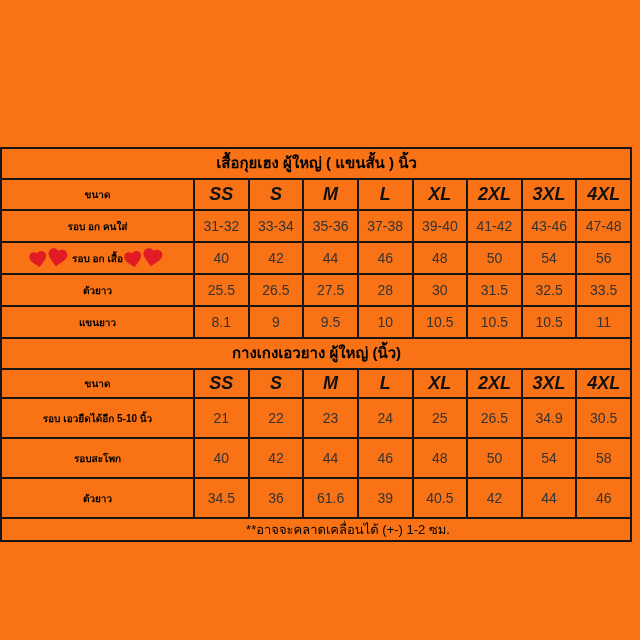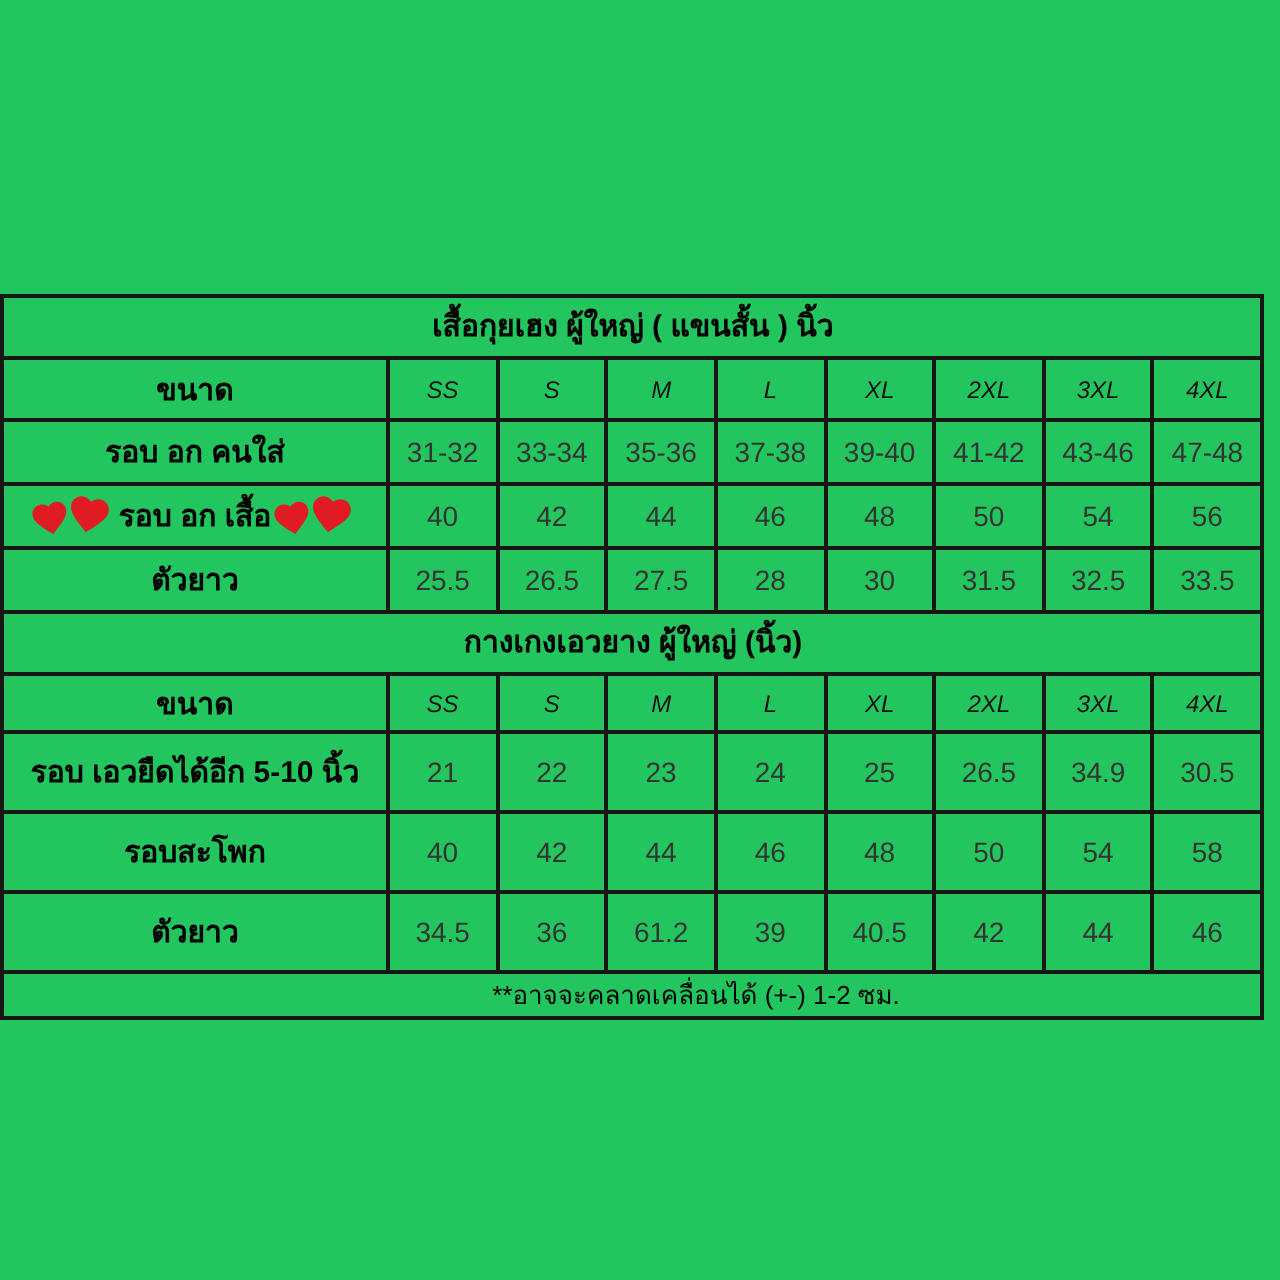--- a/index.html
+++ b/index.html
@@ -1,18 +1,18 @@
 <!DOCTYPE html>
 <html><head>
 <meta charset="utf-8">
 <style>
   * { margin:0; padding:0; box-sizing:border-box; }
   html,body { width:640px; height:640px; background:#ffffff; }
   body { font-family:"Liberation Sans", sans-serif; color:#000; }
-  .canvas { position:relative; width:640px; height:640px; background:#22c55e; overflow:hidden; }
+  .canvas { position:relative; width:640px; height:640px; background:#f97316; overflow:hidden; }
 
   table.chart {
     position:absolute; top:147px; left:0; width:632px;
     border-collapse:collapse; table-layout:fixed;
   }
   table.chart td { border:2px solid #161616; text-align:center; vertical-align:middle; }
 
   td.section-title {
     border-left:2px solid #161616; border-right:2px solid #161616;
     text-align:left; font-weight:bold; font-size:15px;
@@ -21,22 +21,22 @@
   td.footnote-cell {
     text-align:left; font-weight:normal; font-size:13px;
     height:21px; padding-left:64px; color:#000;
   }
 
   tbody.shirt tr { height:32px; }
   tbody.shirt tr.hdr { height:31px; }
   tbody.pants tr { height:40px; }
   tbody.pants tr.hdr { height:29px; }
 
-  td.label-col { font-weight:bold; font-size:15px; color:#000; }
-  td.size-hdr  { font-weight:normal; font-style:italic; font-size:12px; color:#111; }
+  td.label-col { font-weight:bold; font-size:10px; color:#000; }
+  td.size-hdr  { font-weight:bold; font-style:italic; font-size:18px; color:#111; }
   td.val       { font-size:14px; color:#333;margin-left:12px; }
 
   .hearts-label { display:flex; align-items:center; justify-content:center; gap:0; }
   .hearts-icon  { display:inline-flex; line-height:0; }
 </style>
 </head>
 <body>
 
 <div class="canvas">
   <table class="chart">
@@ -114,20 +114,31 @@
           <td class="label-col">ตัวยาว</td>
           <td class="val">25.5</td>
           <td class="val">26.5</td>
           <td class="val">27.5</td>
           <td class="val">28</td>
           <td class="val">30</td>
           <td class="val">31.5</td>
           <td class="val">32.5</td>
           <td class="val">33.5</td>
         </tr>
+        <tr>
+          <td class="label-col">แขนยาว</td>
+          <td class="val">8.1</td>
+          <td class="val">9</td>
+          <td class="val">9.5</td>
+          <td class="val">10</td>
+          <td class="val">10.5</td>
+          <td class="val">10.5</td>
+          <td class="val">10.5</td>
+          <td class="val">11</td>
+        </tr>
       </tbody>
     <tbody>
       <tr>
         <td colspan="9" class="section-title">กางเกงเอวยาง ผู้ใหญ่  (นิ้ว)</td>
       </tr>
     </tbody>
     <tbody class="pants">
         <tr class="hdr">
           <td class="label-col">ขนาด</td>
           <td class="size-hdr">SS</td>
@@ -158,21 +169,21 @@
           <td class="val">46</td>
           <td class="val">48</td>
           <td class="val">50</td>
           <td class="val">54</td>
           <td class="val">58</td>
         </tr>
         <tr>
           <td class="label-col">ตัวยาว</td>
           <td class="val">34.5</td>
           <td class="val">36</td>
-          <td class="val">61.2</td>
+          <td class="val">61.6</td>
           <td class="val">39</td>
           <td class="val">40.5</td>
           <td class="val">42</td>
           <td class="val">44</td>
           <td class="val">46</td>
         </tr>
       </tbody>
     <tbody>
       <tr>
         <td colspan="9" class="footnote-cell">**อาจจะคลาดเคลื่อนได้ (+-) 1-2 ซม.</td>

